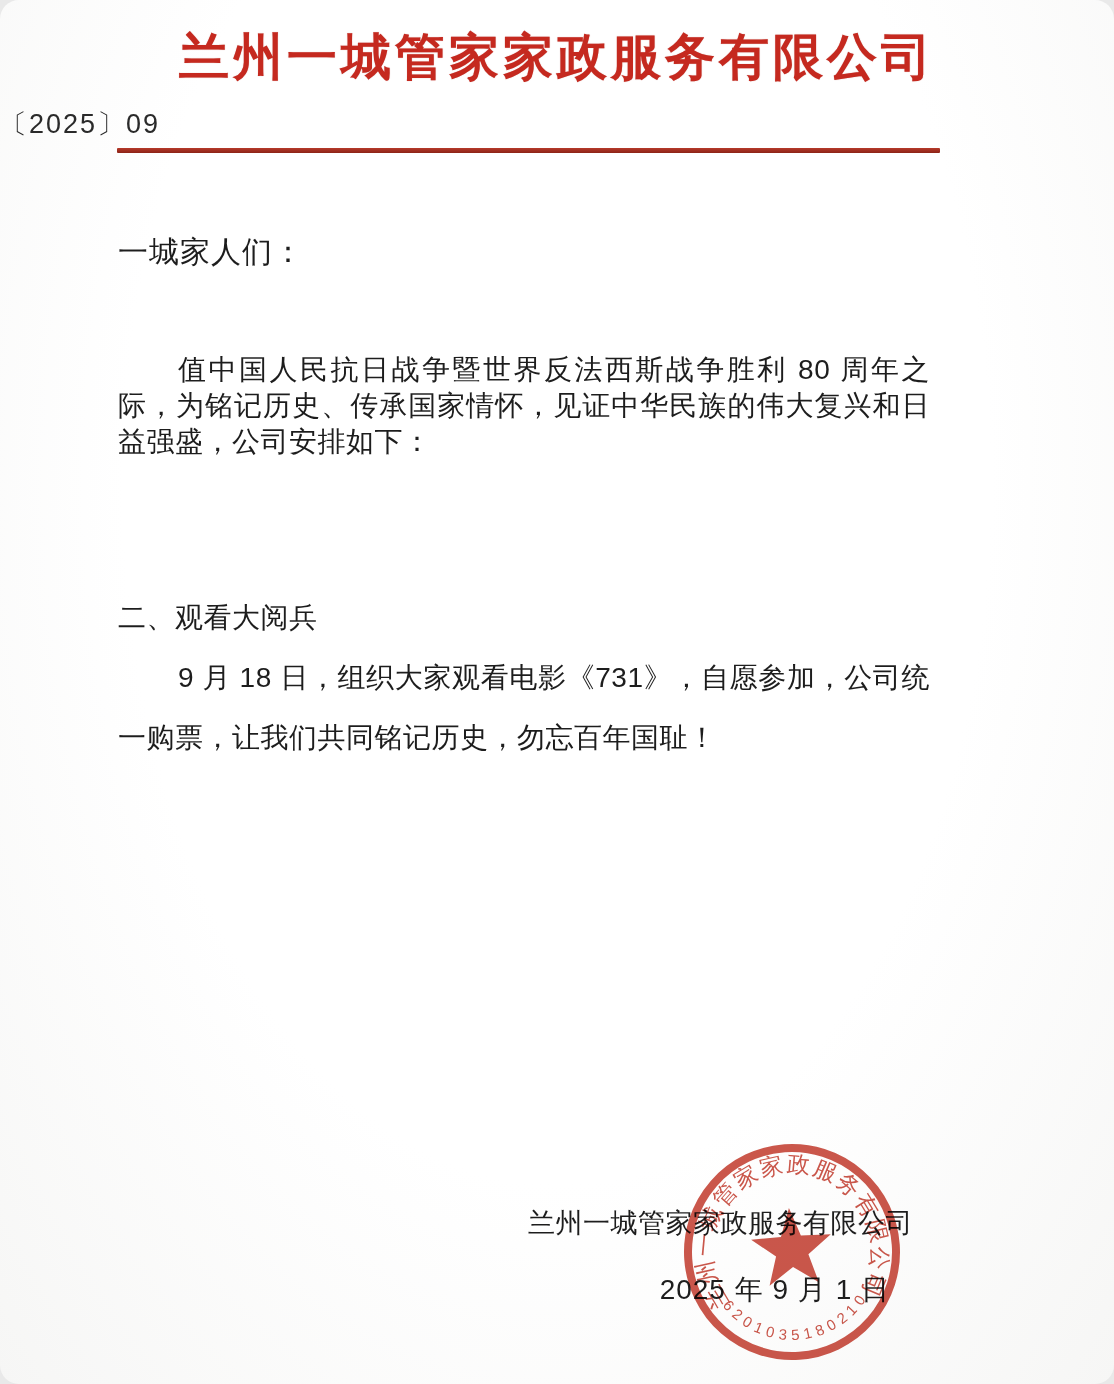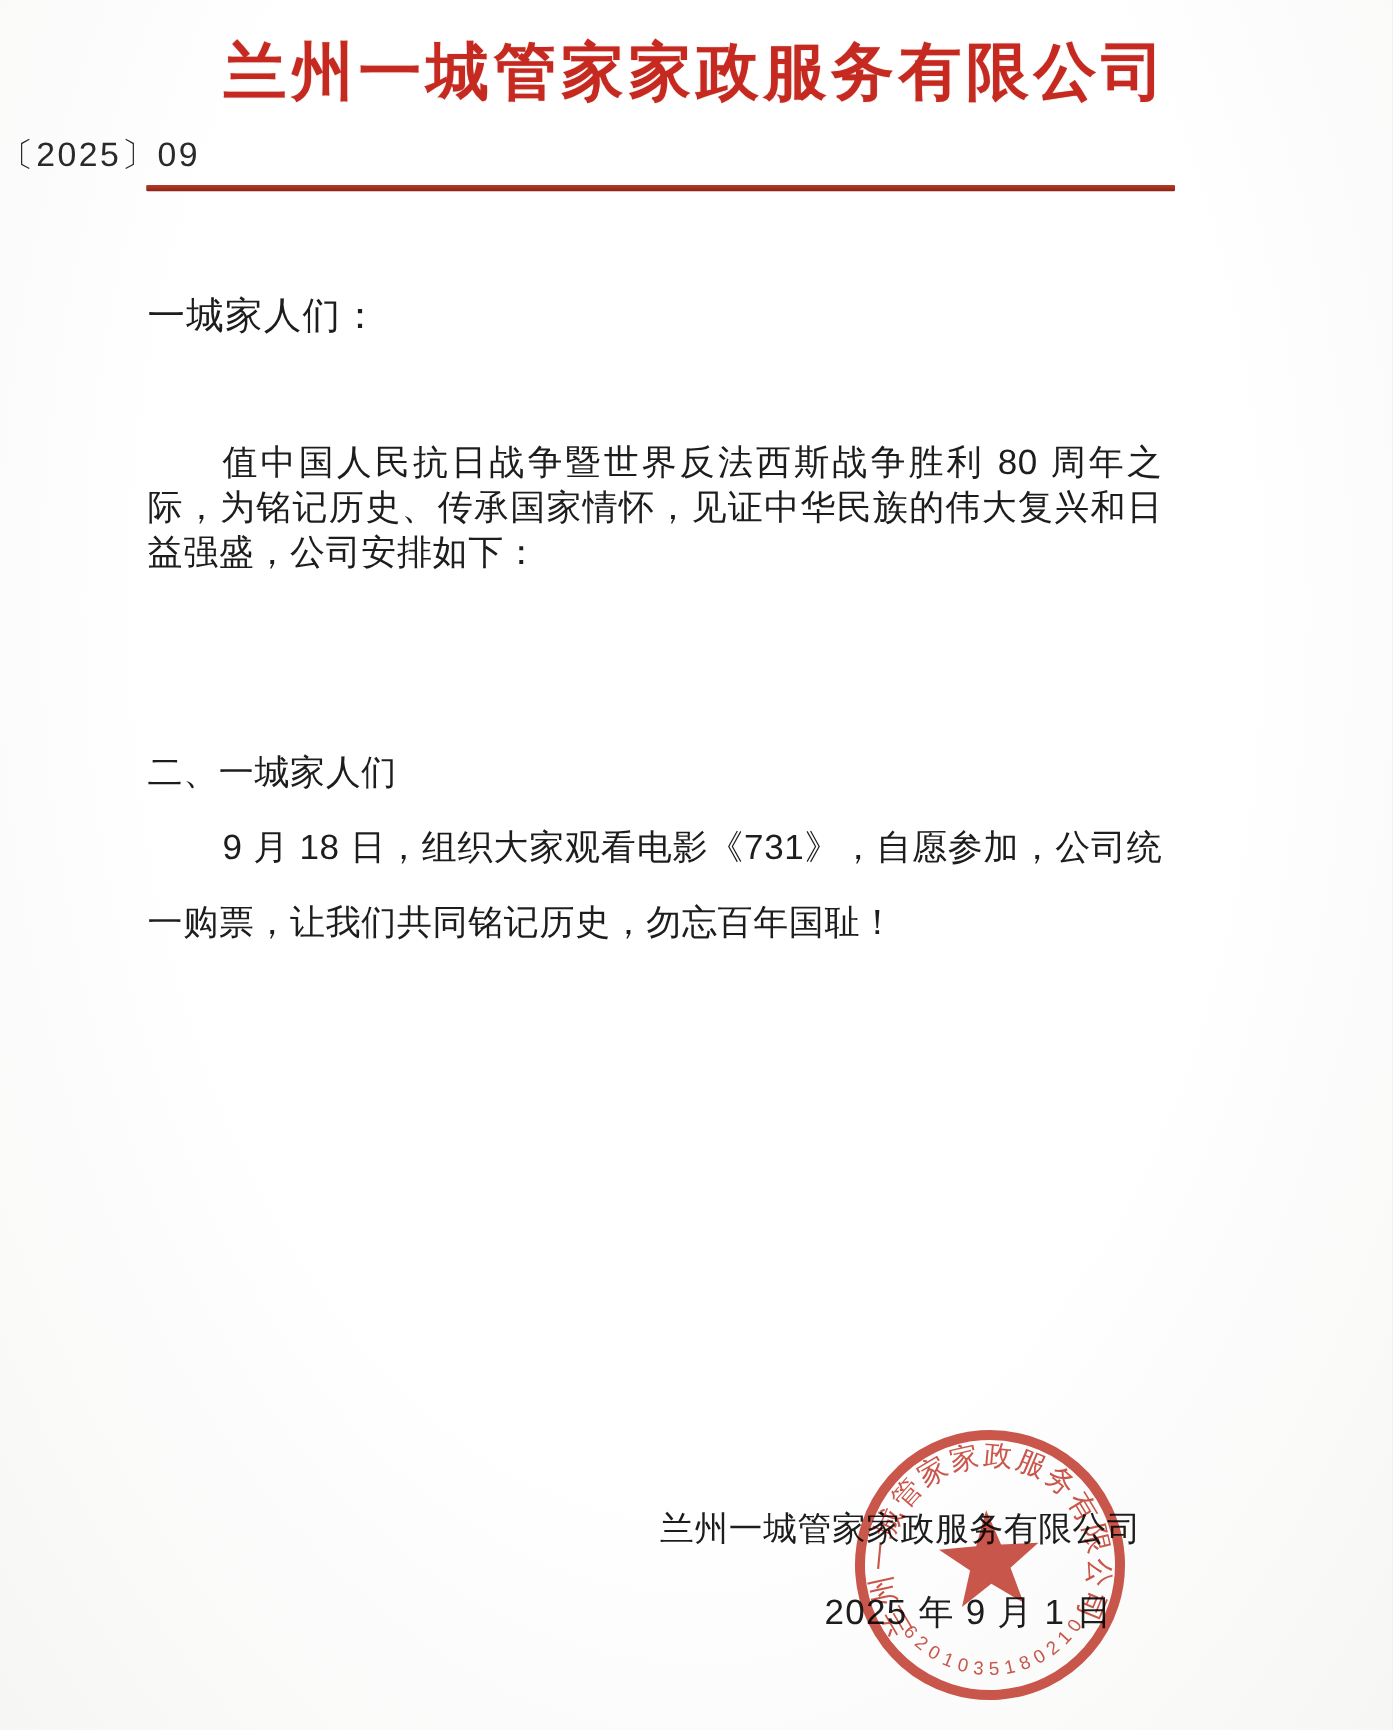--- a/index.html
+++ b/index.html
@@ -8,20 +8,21 @@
     font-family:"Liberation Sans","DejaVu Sans",sans-serif;
   }
   .page{
     position:relative;
     width:1114px;
     height:1384px;
     margin:0 auto;
     background:radial-gradient(ellipse at 50% 35%, #ffffff 55%, #f6f6f5 100%);
     overflow:hidden;
     color:#1d1d1d;
+    border-radius:19px;
   }
   .company-title{
     position:absolute;
     top:24px; left:0; right:0;
     text-align:center;
     font-size:50px;
     font-weight:bold;
     letter-spacing:4px;
     color:#c5291f;
     text-shadow:0 0 1px rgba(150,20,10,.4);
@@ -98,21 +99,21 @@
 
   <div class="doc-number">〔2025〕09</div>
 
   <div class="red-rule"></div>
 
   <div class="salutation">一城家人们：</div>
 
   <div class="intro">值中国人民抗日战争暨世界反法西斯战争胜利 80 周年之际，为铭记历史、传承国家情怀，见证中华民族的伟大复兴和日益强盛，公司安排如下：</div>
 
   <div class="list">
-    <p class="item-heading">二、一城家人们</p>
+    <p class="item-heading">二、观看大阅兵</p>
     <p class="item-detail">9 月 18 日，组织大家观看电影《731》，自愿参加，公司统一购票，让我们共同铭记历史，勿忘百年国耻！</p>
   </div>
 
   <div class="signature">兰州一城管家家政服务有限公司</div>
 
   <div class="sign-date">2025 年 9 月 1 日</div>
 
   <svg class="seal" viewBox="0 0 260 260">
     <g transform="rotate(-4 130 130)" opacity="0.85">
       <circle cx="130" cy="130" r="104" fill="none" stroke="#c23a2c" stroke-width="8"></circle>

